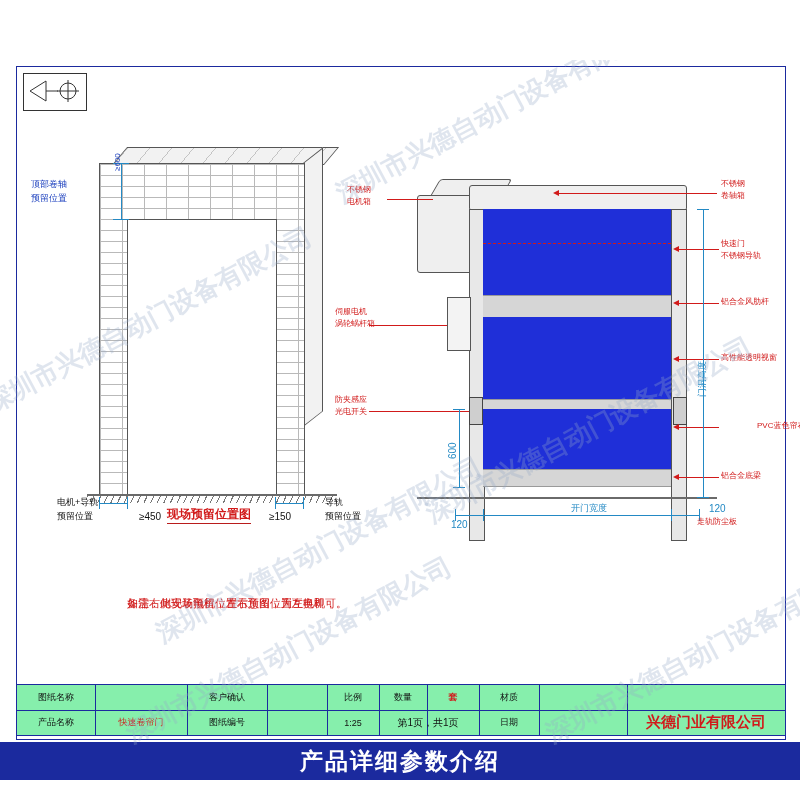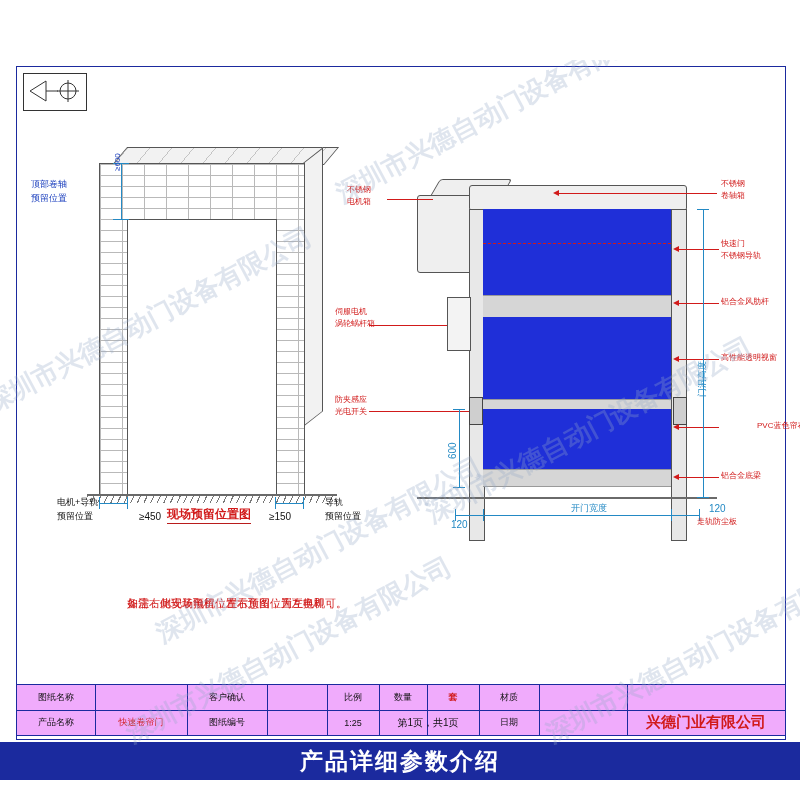--- a/index.html
+++ b/index.html
@@ -76,21 +76,21 @@
   .slat{position:absolute;background:#d6d6d6;border-top:1px solid #9a9a9a;border-bottom:1px solid #9a9a9a;}
   .dashed-red{position:absolute;border-top:1px dashed #d11a1a;height:0;}
   .rail{position:absolute;background:#e8e8e8;border:1px solid #555;}
   .motorbox{position:absolute;background:#f3f3f3;border:1px solid #555;}
   .drum{position:absolute;background:#efefef;border:1px solid #555;border-radius:3px;}
   .sensor{position:absolute;background:#cfcfcf;border:1px solid #444;}
 
   
   .titleblock{
     position:absolute;left:16px;top:684px;width:768px;height:50px;
-    border:1px solid #1b2a9e;background:#f0abfc;
+    border:1px solid #1b2a9e;background:#86efac;
   }
   .tb-cell{position:absolute;display:flex;align-items:center;justify-content:center;
     font-size:9px;color:#111;box-sizing:border-box;}
   .tb-line{position:absolute;background:#1b2a9e;}
   .tb-line.h{height:1px;}
   .tb-line.v{width:1px;}
   .tb-red{color:#d11a1a;}
   .brand{color:#d11a1a;font-weight:bold;font-size:15px;}
   .mono{font-family:"Liberation Mono", monospace;}
 

